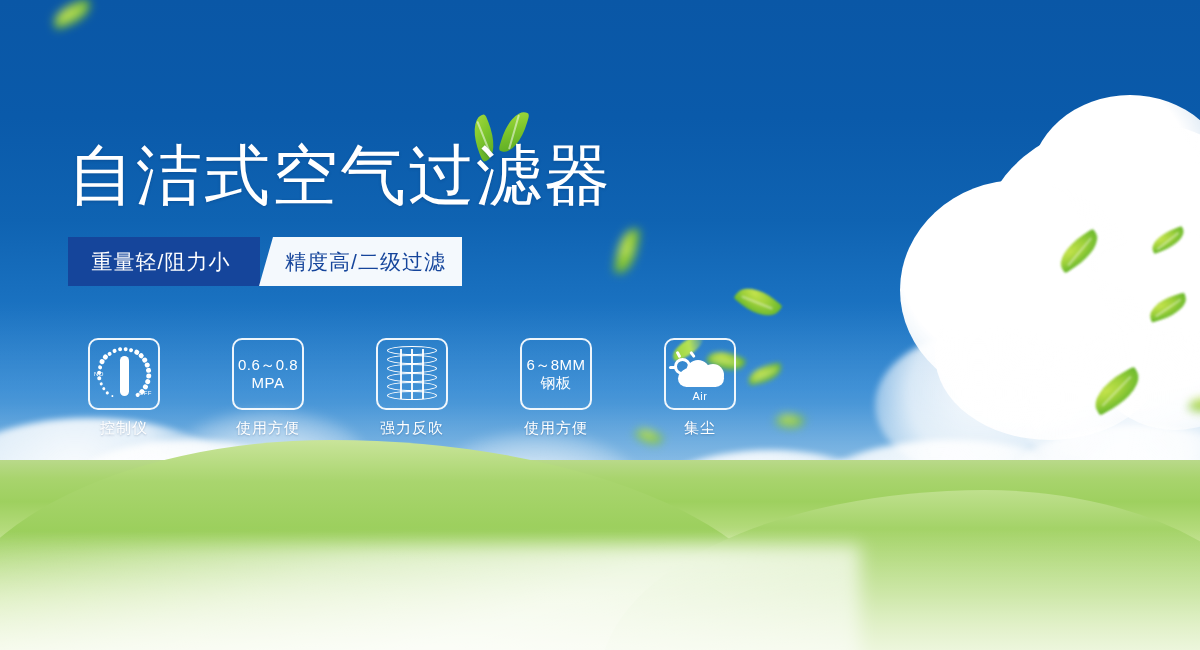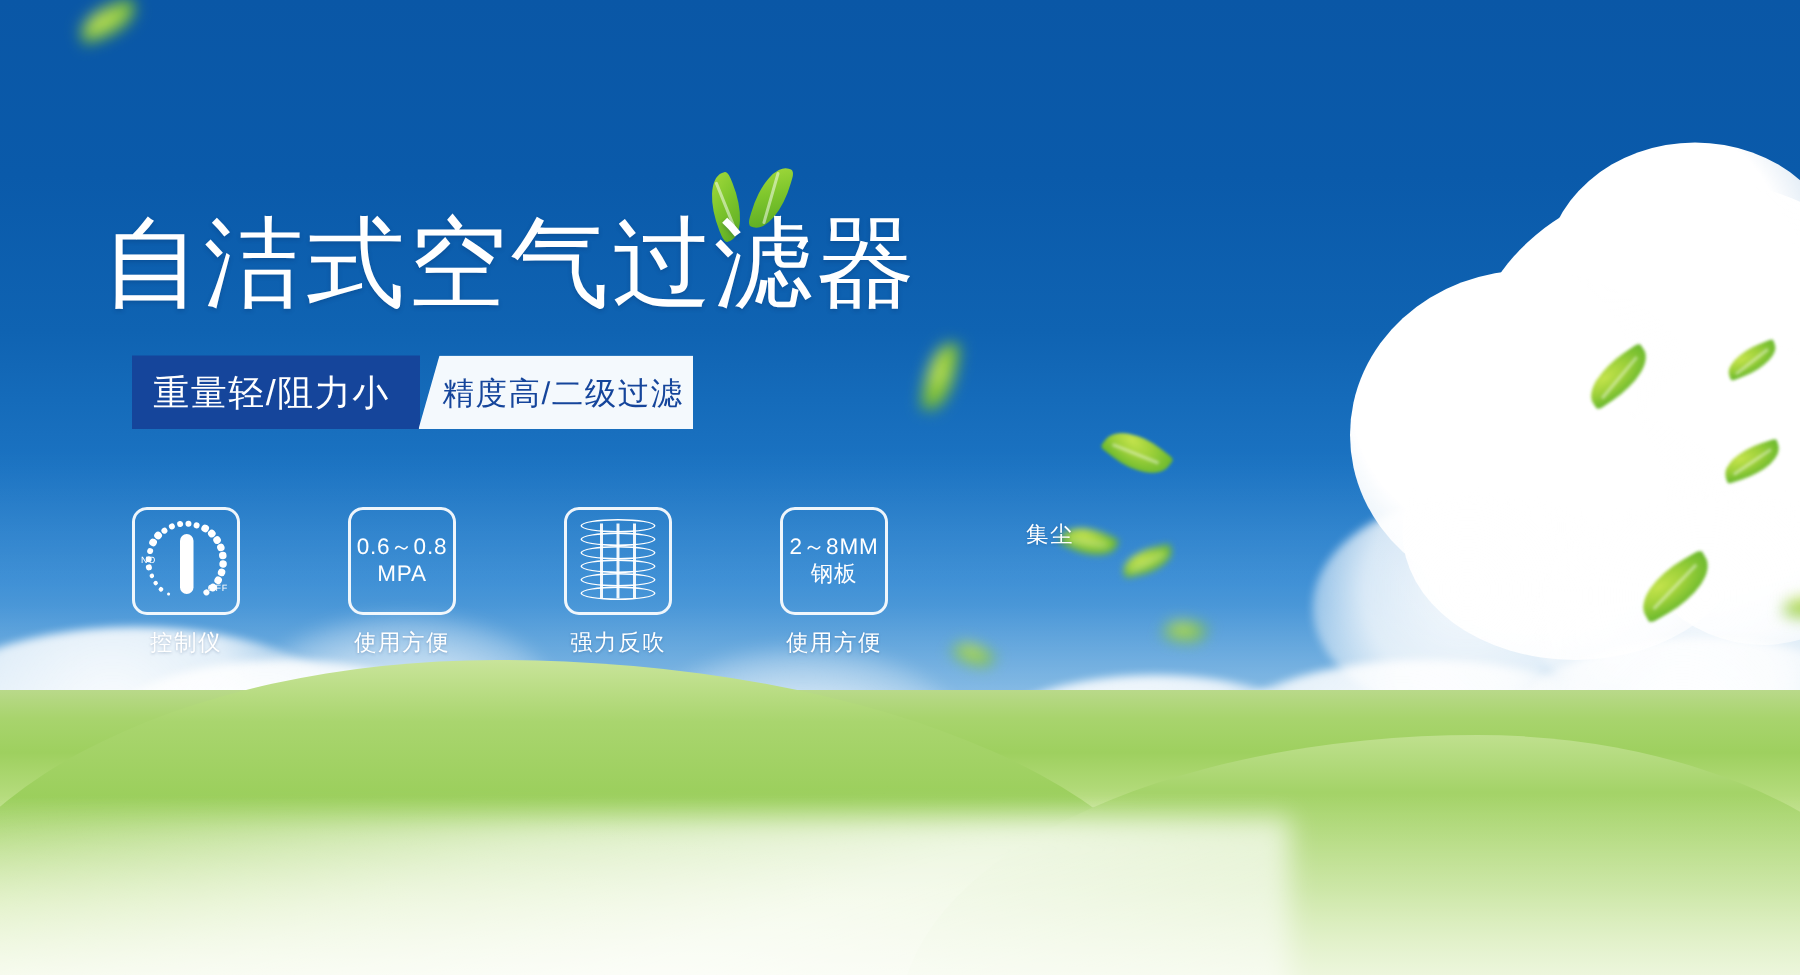--- a/index.html
+++ b/index.html
@@ -166,24 +166,23 @@
     height: 49px; width: 394px;
     display: flex;
     align-items: stretch;
   }
   .subbar-left {
     position: relative;
     background: #15459B;
     width: 192px;
     display: flex; align-items: center; justify-content: center;
     color: #ffffff;
-    font-size: 24px;
+    font-size: 21px;
     letter-spacing: 1px;
     padding-right: 6px;
-    margin-left: 20px;
   }
   .subbar-right {
     position: relative;
     background: #f4f9fd;
     flex: 1;
     display: flex; align-items: center; justify-content: center;
     color: #15459B;
     font-size: 21px;
     letter-spacing: 1px;
     padding-left: 10px;
@@ -422,24 +421,38 @@
           <div class="disc" style="top:27px;"></div>
           <div class="disc" style="top:36px;"></div>
           <div class="disc" style="top:45px;"></div>
         </div>
       </div>
       <div class="feature-label">强力反吹</div>
     </div>
 
     <div class="feature">
       <div class="feature-box">
-        <div class="feature-text">2～8MM</div>
+        <div class="feature-text">6～8MM</div>
         <div class="feature-text">钢板</div>
       </div>
       <div class="feature-label">使用方便</div>
     </div>
 
     <div class="feature">
+      <div class="feature-box">
+        <div class="airicon">
+          <div class="swoosh"></div>
+          <div class="sun-ring"></div>
+          <div class="ray" style="left:5px;  top:1px;  width:3px;  height:7px; transform:rotate(-28deg);"></div>
+          <div class="ray" style="left:-3px; top:16px; width:7px;  height:3px;"></div>
+          <div class="ray" style="left:17px; top:3px;  width:7px;  height:3px; transform:rotate(52deg);"></div>
+          <div class="puff" style="left:14px; top:10px; width:24px; height:24px;"></div>
+          <div class="puff" style="left:30px; top:14px; width:22px; height:22px;"></div>
+          <div class="puff" style="left:8px;  top:18px; width:18px; height:18px;"></div>
+          <div class="base"></div>
+          <div class="air-text">Air</div>
+        </div>
+      </div>
       <div class="feature-label">集尘</div>
     </div>
 
   </div>
 </div>
 
 </body></html>

